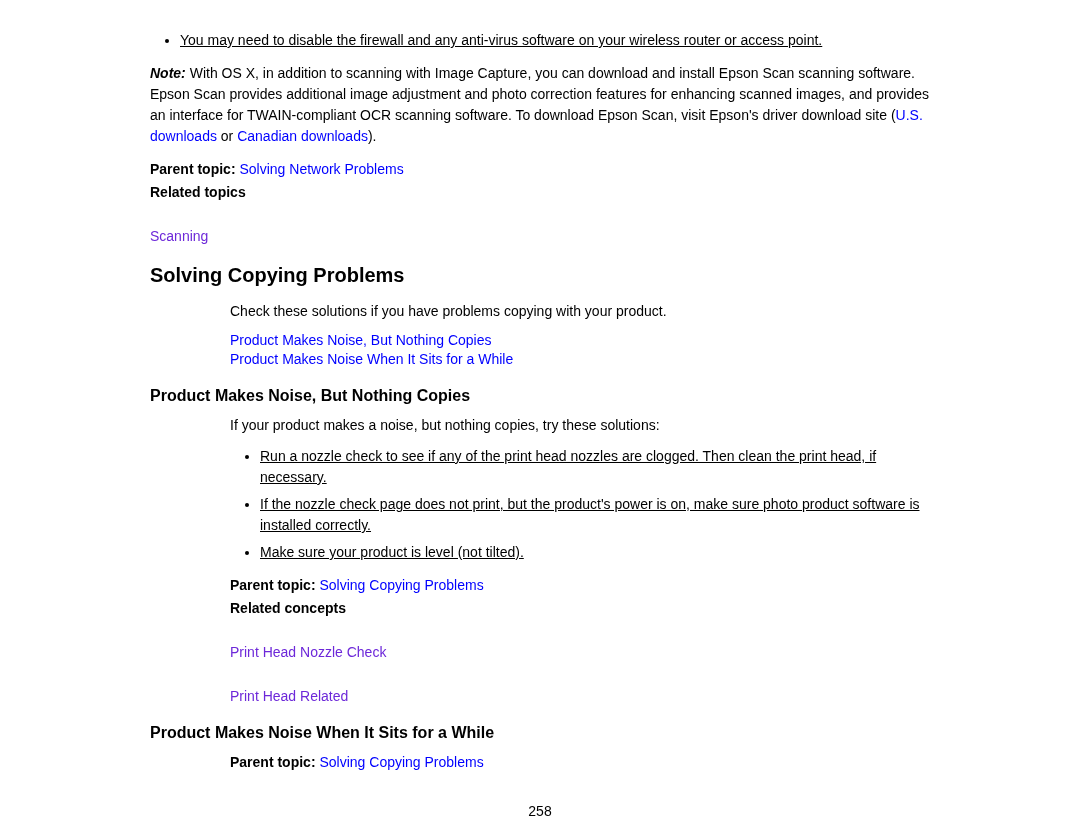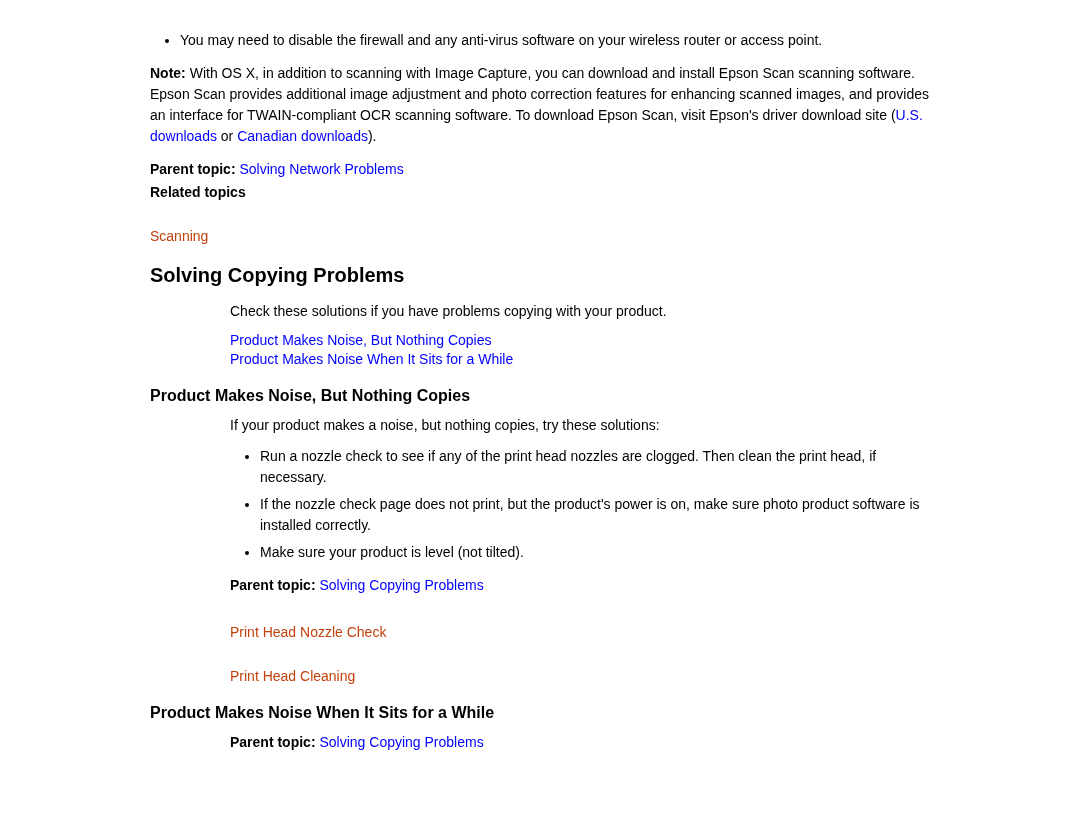--- a/index.html
+++ b/index.html
@@ -30,55 +30,57 @@
       margin: 0 auto;
     }
 
     .intro-section {
       margin-bottom: 18px;
     }
 
     .bullet-list {
       margin-left: 30px;
       margin-bottom: 12px;
+      text-decoration: underline;
     }
 
     .bullet-list li {
       margin-bottom: 6px;
       line-height: 1.5;
     }
 
     .note-paragraph {
       line-height: 1.5;
       margin-bottom: 12px;
     }
 
     .note-paragraph strong {
       font-weight: bold;
+      font-style: italic;
     }
 
     .link {
       color: #0000ff;
       text-decoration: none;
       cursor: pointer;
     }
 
     .parent-topic {
       margin-bottom: 4px;
       line-height: 1.5;
     }
 
     .related-label {
       font-weight: bold;
       margin-bottom: 2px;
     }
 
     .related-link {
       display: block;
-      color: #c2410c;
+      color: #6d28d9;
       text-decoration: none;
       cursor: pointer;
       margin-bottom: 2px;
       margin-top: 28px;
     }
 
     .section-heading {
       font-size: 20px;
       font-weight: bold;
       margin-bottom: 14px;
@@ -160,28 +162,30 @@
 
       <ul class="bullet-list">
         <li>Run a nozzle check to see if any of the print head nozzles are clogged. Then clean the print head, if necessary.</li>
         <li>If the nozzle check page does not print, but the product's power is on, make sure photo product software is installed correctly.</li>
         <li>Make sure your product is level (not tilted).</li>
       </ul>
 
       <p class="parent-topic">
         <strong>Parent topic:</strong>&nbsp;<a class="link" href="#">Solving Copying Problems</a>
       </p>
+      <p class="related-label">Related concepts</p>
       <a class="related-link" href="#">Print Head Nozzle Check</a>
-      <a class="related-link" href="#">Print Head Cleaning</a>
+      <a class="related-link" href="#">Print Head Related</a>
     </div>
 
     <h3 class="subsection-heading">Product Makes Noise When It Sits for a While</h3>
 
     <div class="section-block">
 
       <p class="parent-topic">
         <strong>Parent topic:</strong>&nbsp;<a class="link" href="#">Solving Copying Problems</a>
       </p>
     </div>
 
+    <div class="page-number">258</div>
 
   </div>
 </div>
 
 </body></html>

